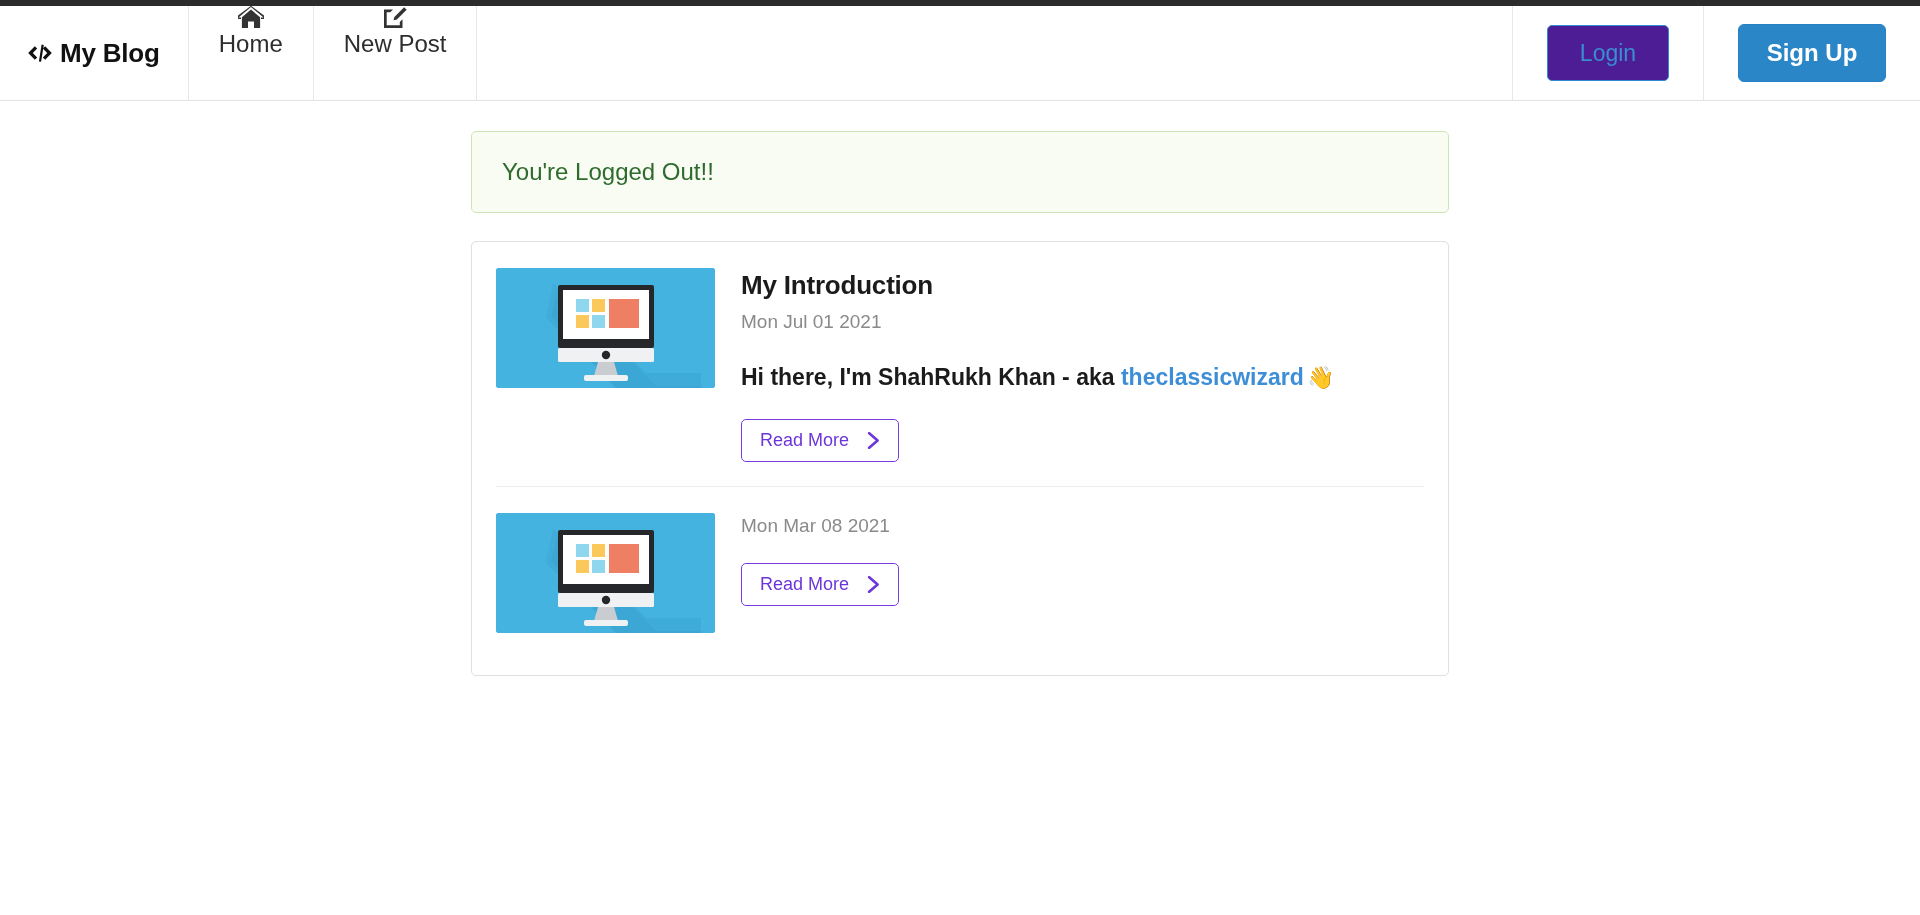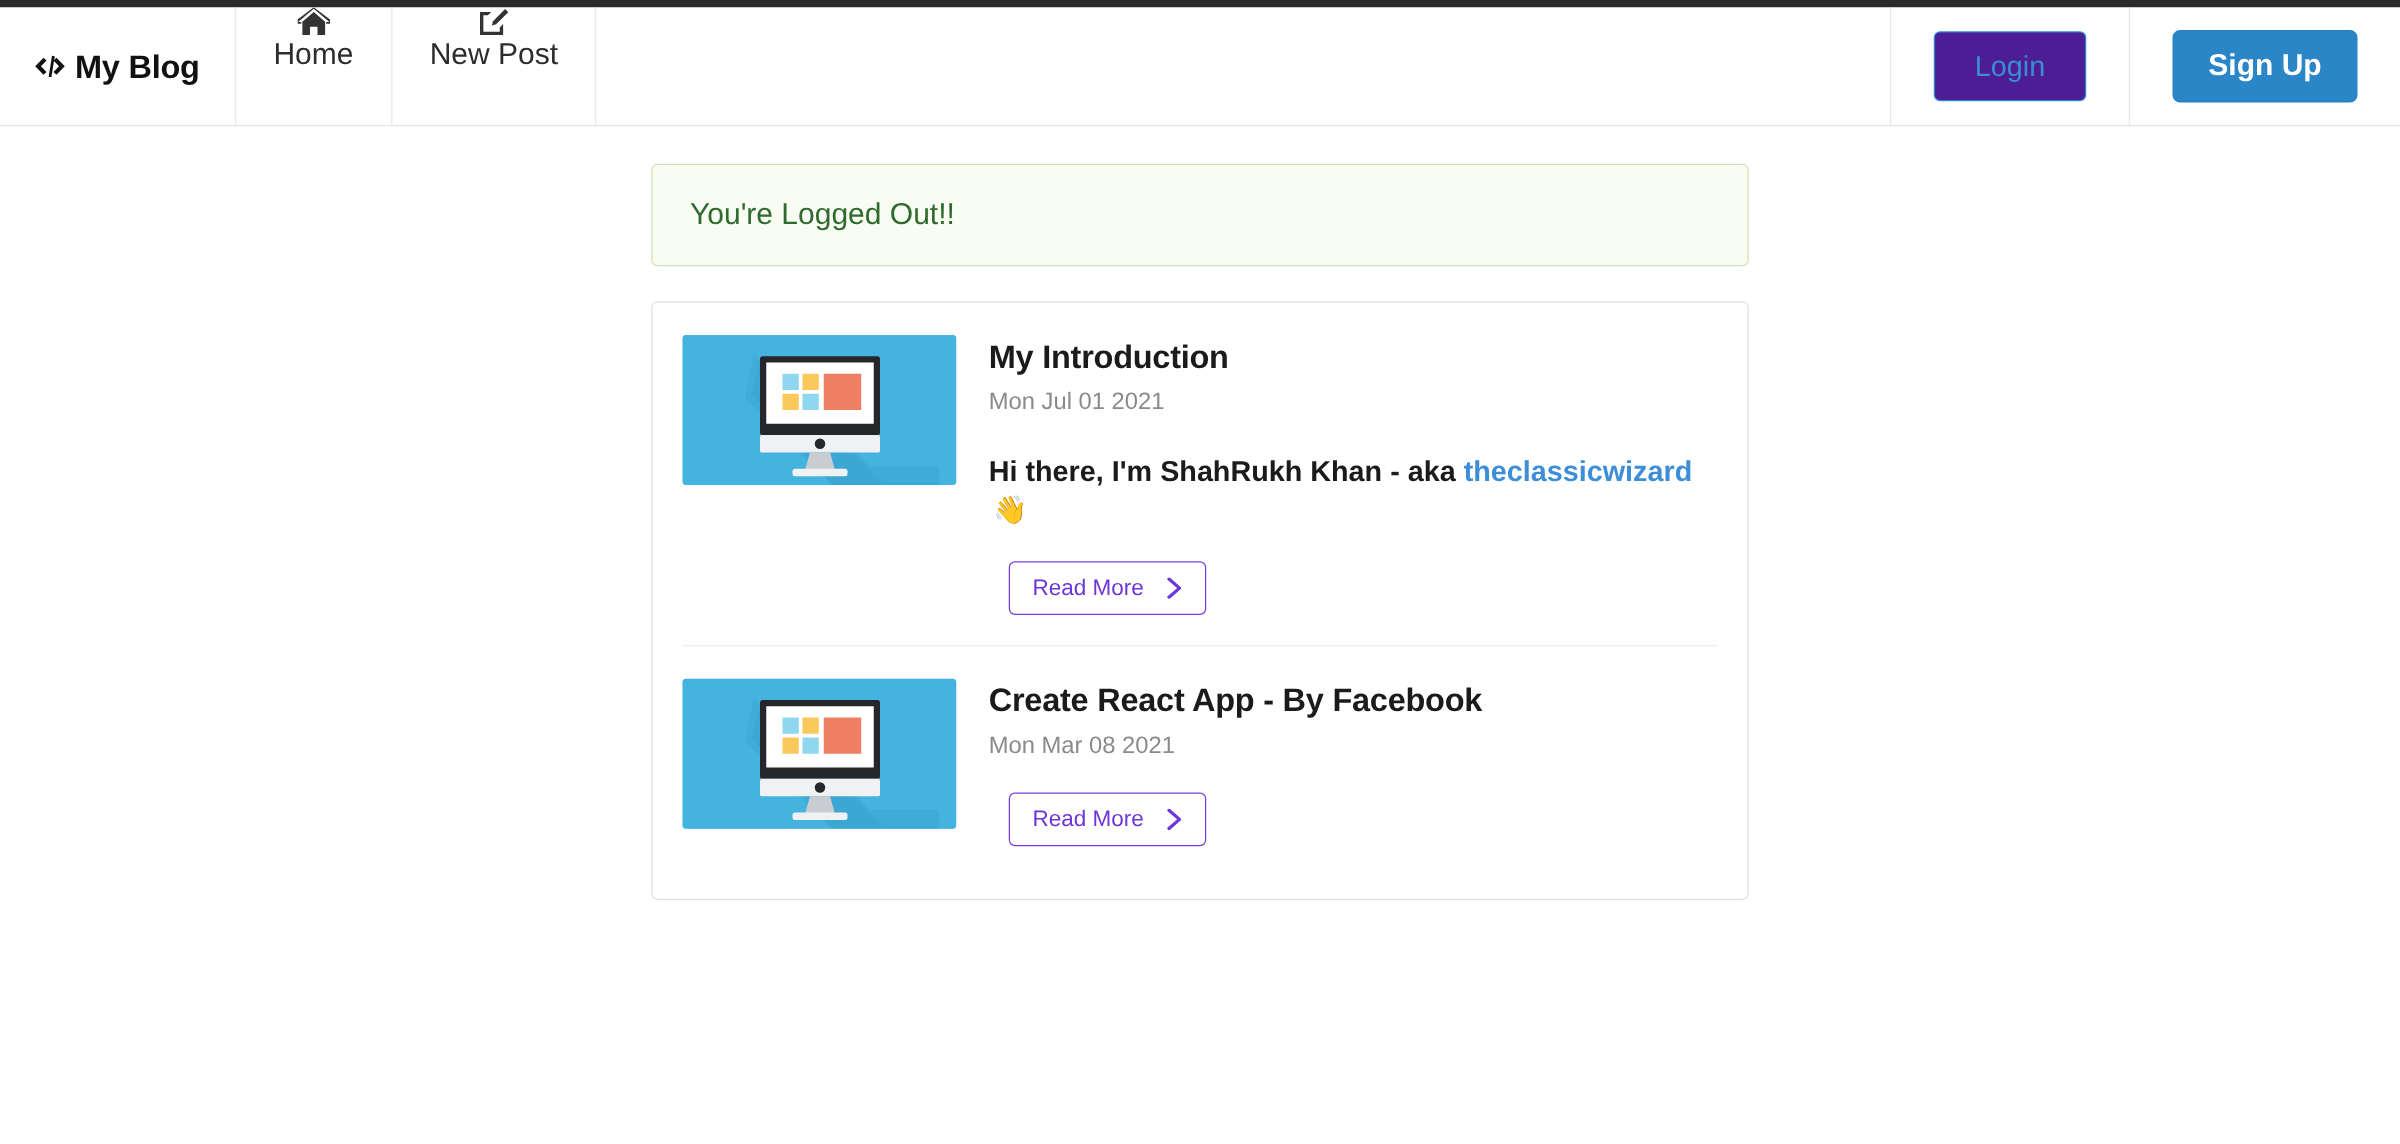--- a/index.html
+++ b/index.html
@@ -118,21 +118,21 @@
 
   
   .page {
     width: 100%;
     padding-top: 30px;
     display: flex;
     flex-direction: column;
     align-items: center;
   }
   .container {
-    width: 878px;
+    width: 978px;
   }
 
   
   .alert {
     width: 100%;
     min-height: 82px;
     background: #f8fcf2;
     border: 1px solid #cfe3b8;
     border-radius: 5px;
     display: flex;
@@ -213,21 +213,20 @@
     padding: 0 18px;
     margin-top: 26px;
     background: #ffffff;
     border: 1px solid #7a3ce0;
     border-radius: 5px;
     color: #6d36d8;
     font-size: 18px;
     font-family: "Liberation Sans", sans-serif;
     cursor: pointer;
     white-space: nowrap;
-    margin-left: 16px;
   }
   .chev { display: inline-flex; align-items: center; }
 </style>
 </head>
 <body>
 
 <div class="top-strip"></div>
 
 <nav class="navbar">
   <div class="nav-left">
@@ -333,21 +332,20 @@
             <rect x="80" y="47" width="13" height="13" fill="#fbc95b"></rect>
             <rect x="96" y="47" width="13" height="13" fill="#8fd6ef"></rect>
             <rect x="113" y="31" width="30" height="29" fill="#ef7f63"></rect>
             <rect x="62" y="80" width="96" height="14" rx="1.5" fill="#f0f1f2"></rect>
             <circle cx="110" cy="87" r="4.2" fill="#25272b"></circle>
             <path d="M102 94 L118 94 L122 108 L98 108 Z" fill="#c9ccd0"></path>
             <rect x="88" y="107" width="44" height="6" rx="2" fill="#f0f1f2"></rect>
           </svg>
         </div>
         <div class="post-body">
-          <h2 class="post-title">Create React App - By Facebook</h2>
           <p class="post-date">Mon Mar 08 2021</p>
           <button class="btn-read">
             <span>Read More</span>
             <span class="chev">
               <svg width="13" height="17" viewBox="0 0 13 17" aria-hidden="true">
                 <path d="M2.2 1.2 L10.6 8.5 L2.2 15.8" fill="none" stroke="#6d36d8" stroke-width="2.6" stroke-linecap="round" stroke-linejoin="round"></path>
               </svg>
             </span>
           </button>
         </div>

